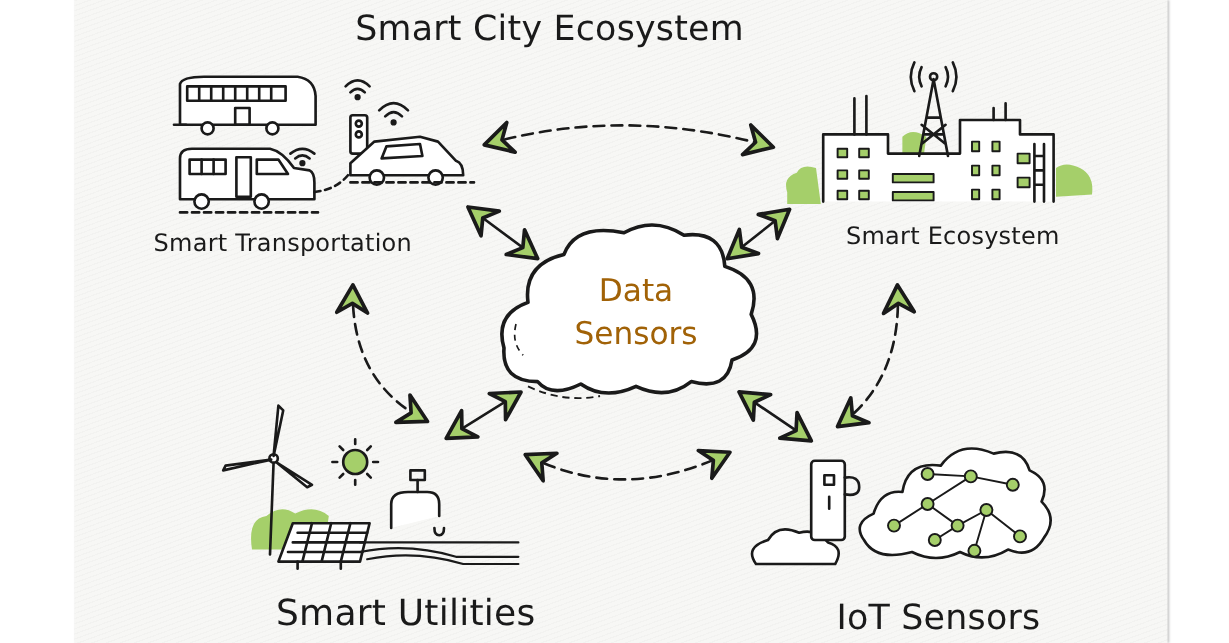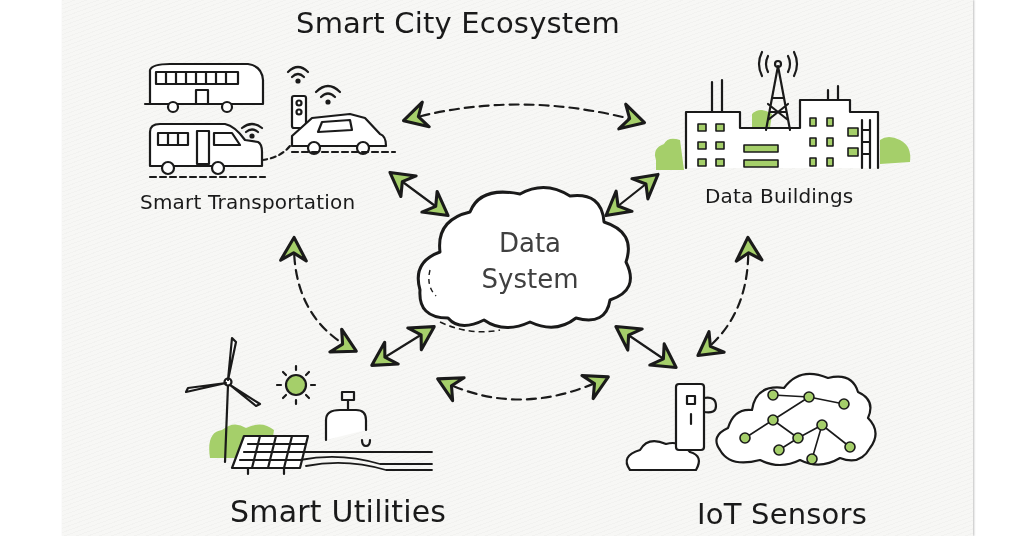--- a/index.html
+++ b/index.html
@@ -10,25 +10,25 @@
       repeating-linear-gradient(160deg, rgba(0,0,0,0.018) 0px, rgba(0,0,0,0.018) 1px, transparent 1px, transparent 4px),
       #f7f7f5;
     box-shadow: 1px 0 2px rgba(0,0,0,0.25);
   }
   svg.art { position:absolute; left:0; top:0; }
   .label {
     position:absolute; color:#1a1a1a; font-family:"DejaVu Sans", sans-serif;
     white-space:nowrap; letter-spacing:0.2px;
   }
   .title { left:0; width:916px; text-align:center; top:6px; font-size:29px; }
-  .lbl-transport { left:128px; top:190px; font-size:20px;margin-left:12px; }
+  .lbl-transport { left:128px; top:190px; font-size:20px; }
   .lbl-buildings { left:705px; top:184px; font-size:20px; }
   .lbl-utilities { left:230px; top:494px; font-size:30px; }
   .lbl-iot { left:697px; top:497px; font-size:29px; }
-  .cloud-text { position:absolute; left:450px; width:160px; text-align:center; font-size:26px; color:#404040; line-height:34px; }
+  .cloud-text { position:absolute; left:450px; width:160px; text-align:center; font-size:26px; color:#a16207; line-height:34px; }
   .cloud-l1 { top:226px; }
   .cloud-l2 { top:262px; }
 </style>
 </head>
 <body>
 
 <div class="paper"></div>
 
 <svg class="art" width="1024" height="536" viewBox="0 0 1024 536">
   <defs>
@@ -195,17 +195,17 @@
 
     <path d="M406,120 Q520,88 642,122" stroke-dasharray="9 6" marker-start="url(#ah)" marker-end="url(#ah)"></path>
     <path d="M294,240 Q292,318 354,350" stroke-dasharray="9 6" marker-start="url(#ah)" marker-end="url(#ah)"></path>
     <path d="M748,240 Q752,316 700,354" stroke-dasharray="9 6" marker-start="url(#ah)" marker-end="url(#ah)"></path>
     <path d="M440,380 Q520,420 606,378" stroke-dasharray="9 6" marker-start="url(#ah)" marker-end="url(#ah)"></path>
   </g>
 </svg>
 
 <div class="label title">Smart City Ecosystem</div>
 <div class="cloud-text cloud-l1">Data</div>
-<div class="cloud-text cloud-l2">System</div>
+<div class="cloud-text cloud-l2">Sensors</div>
 <div class="label lbl-transport">Smart Transportation</div>
-<div class="label lbl-buildings">Data Buildings</div>
+<div class="label lbl-buildings">Smart Ecosystem</div>
 <div class="label lbl-utilities">Smart Utilities</div>
 <div class="label lbl-iot">IoT Sensors</div>
 
 </body></html>

